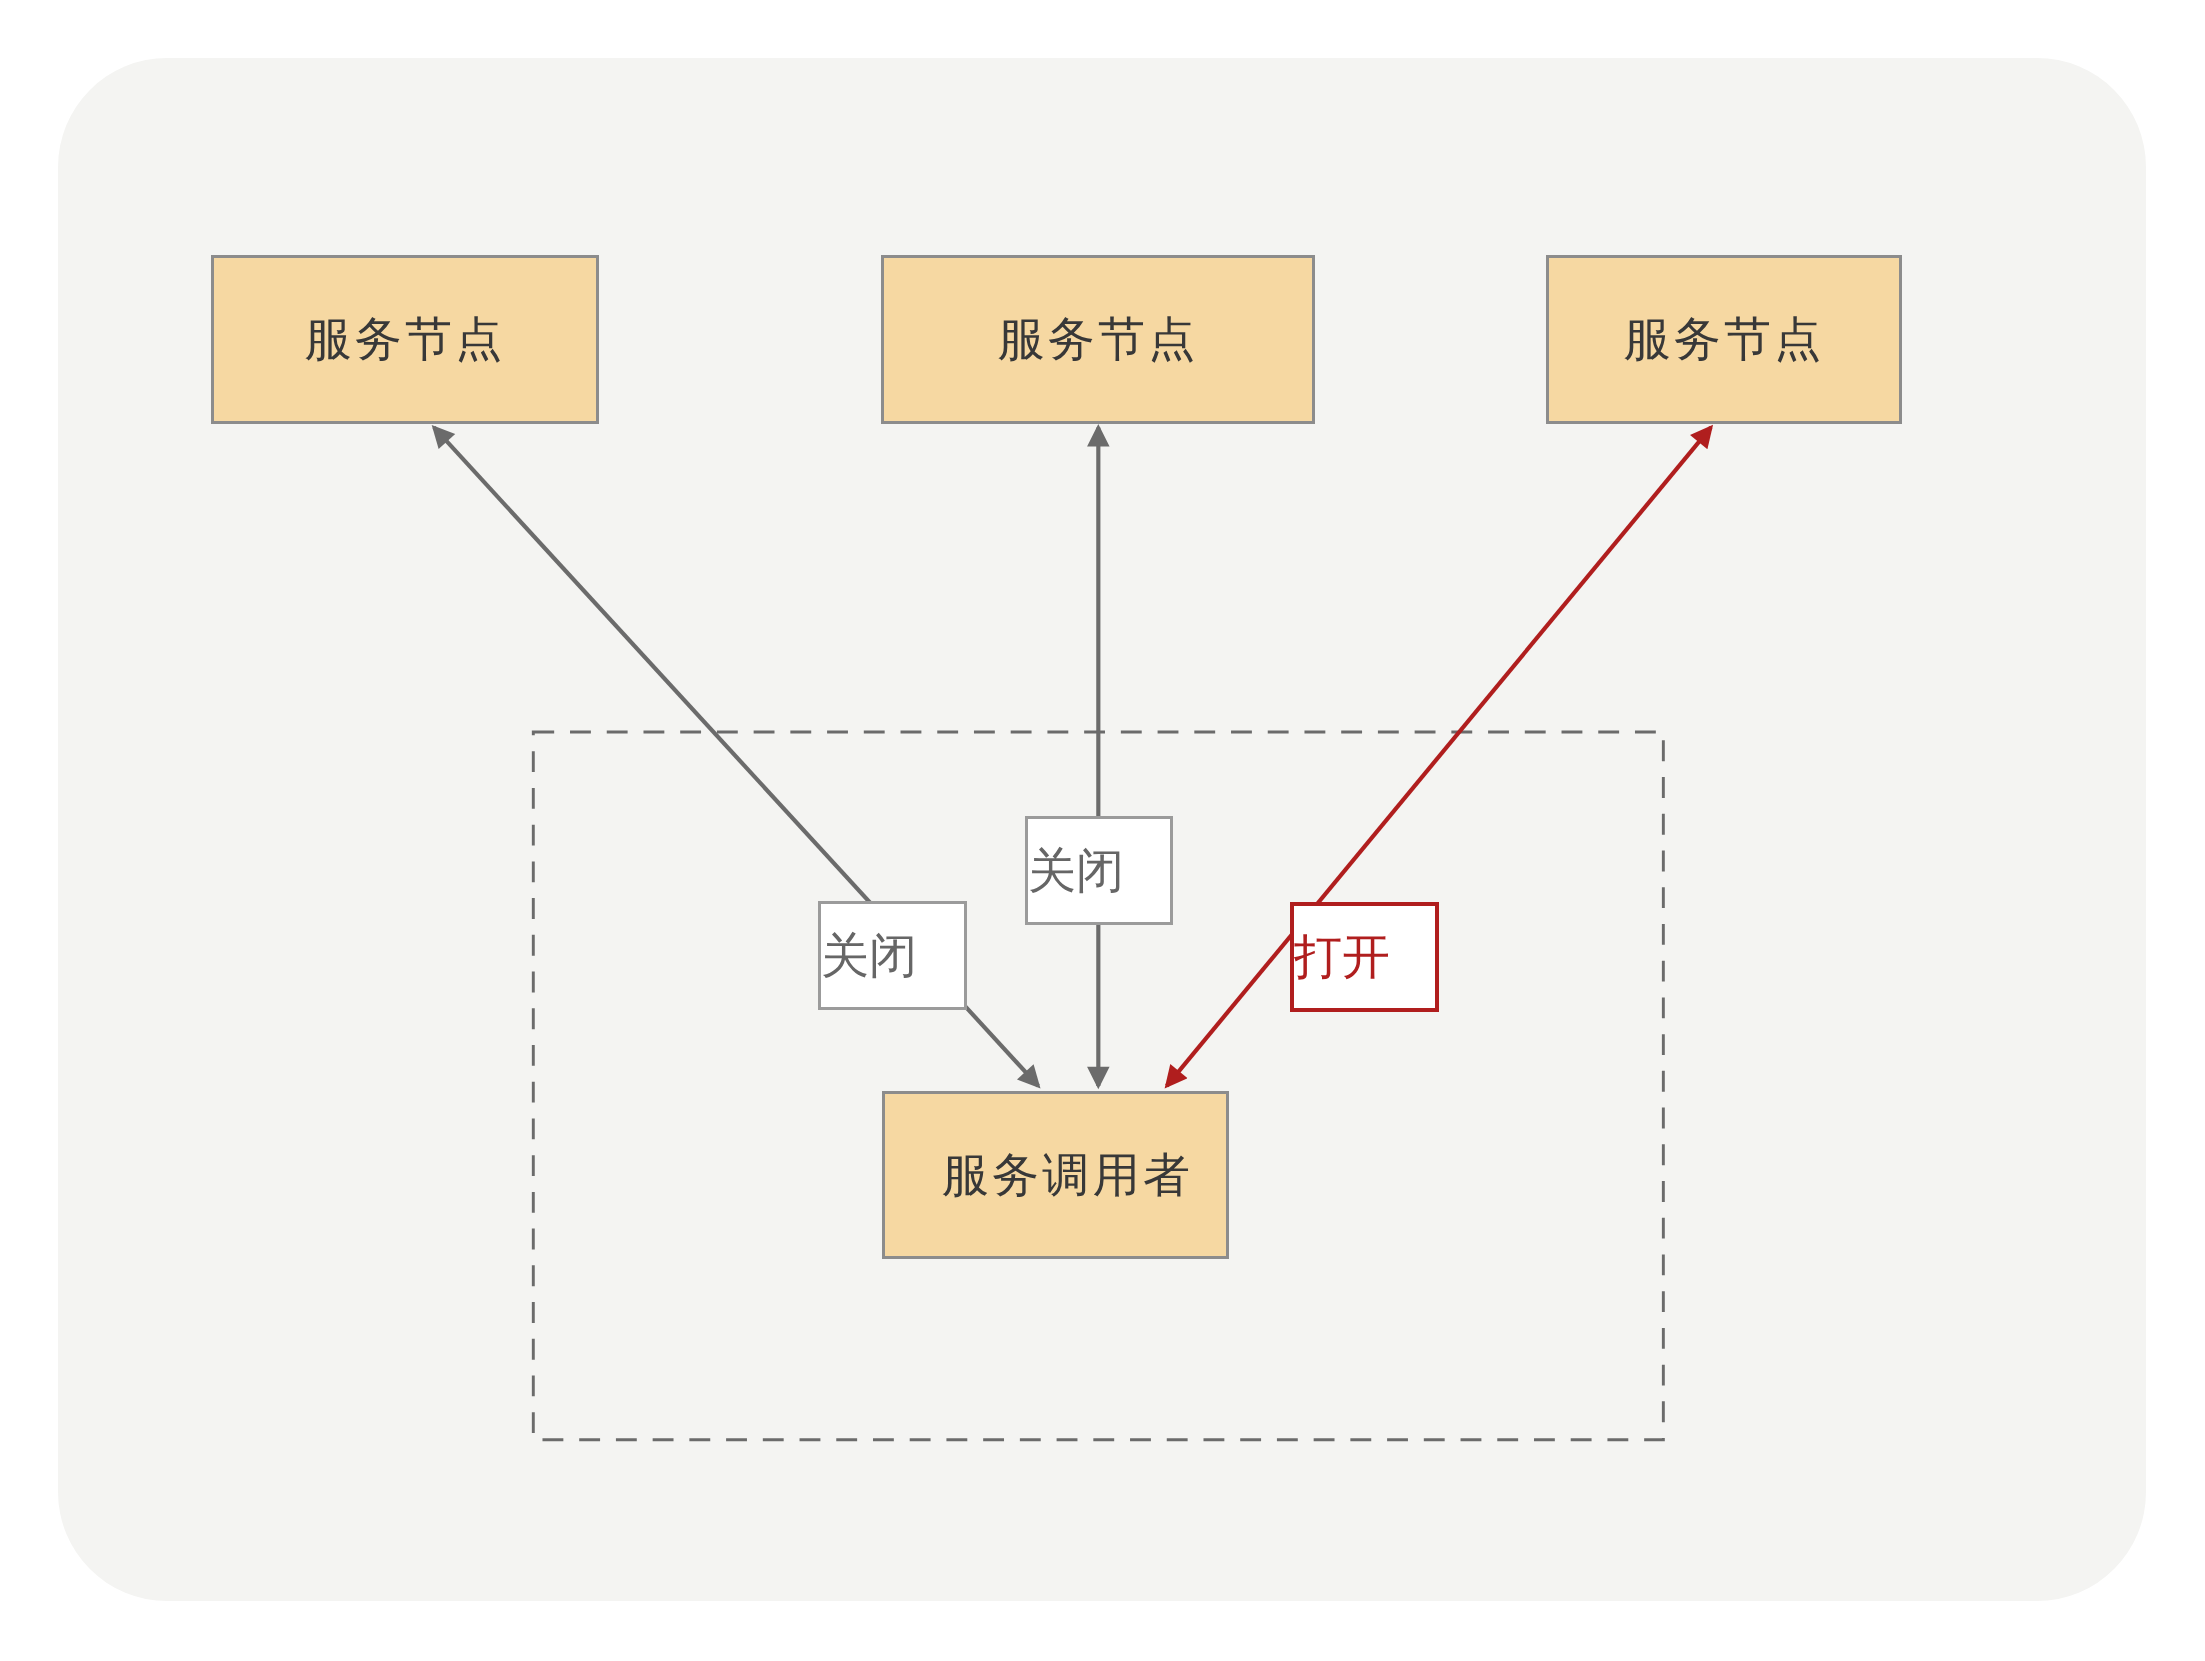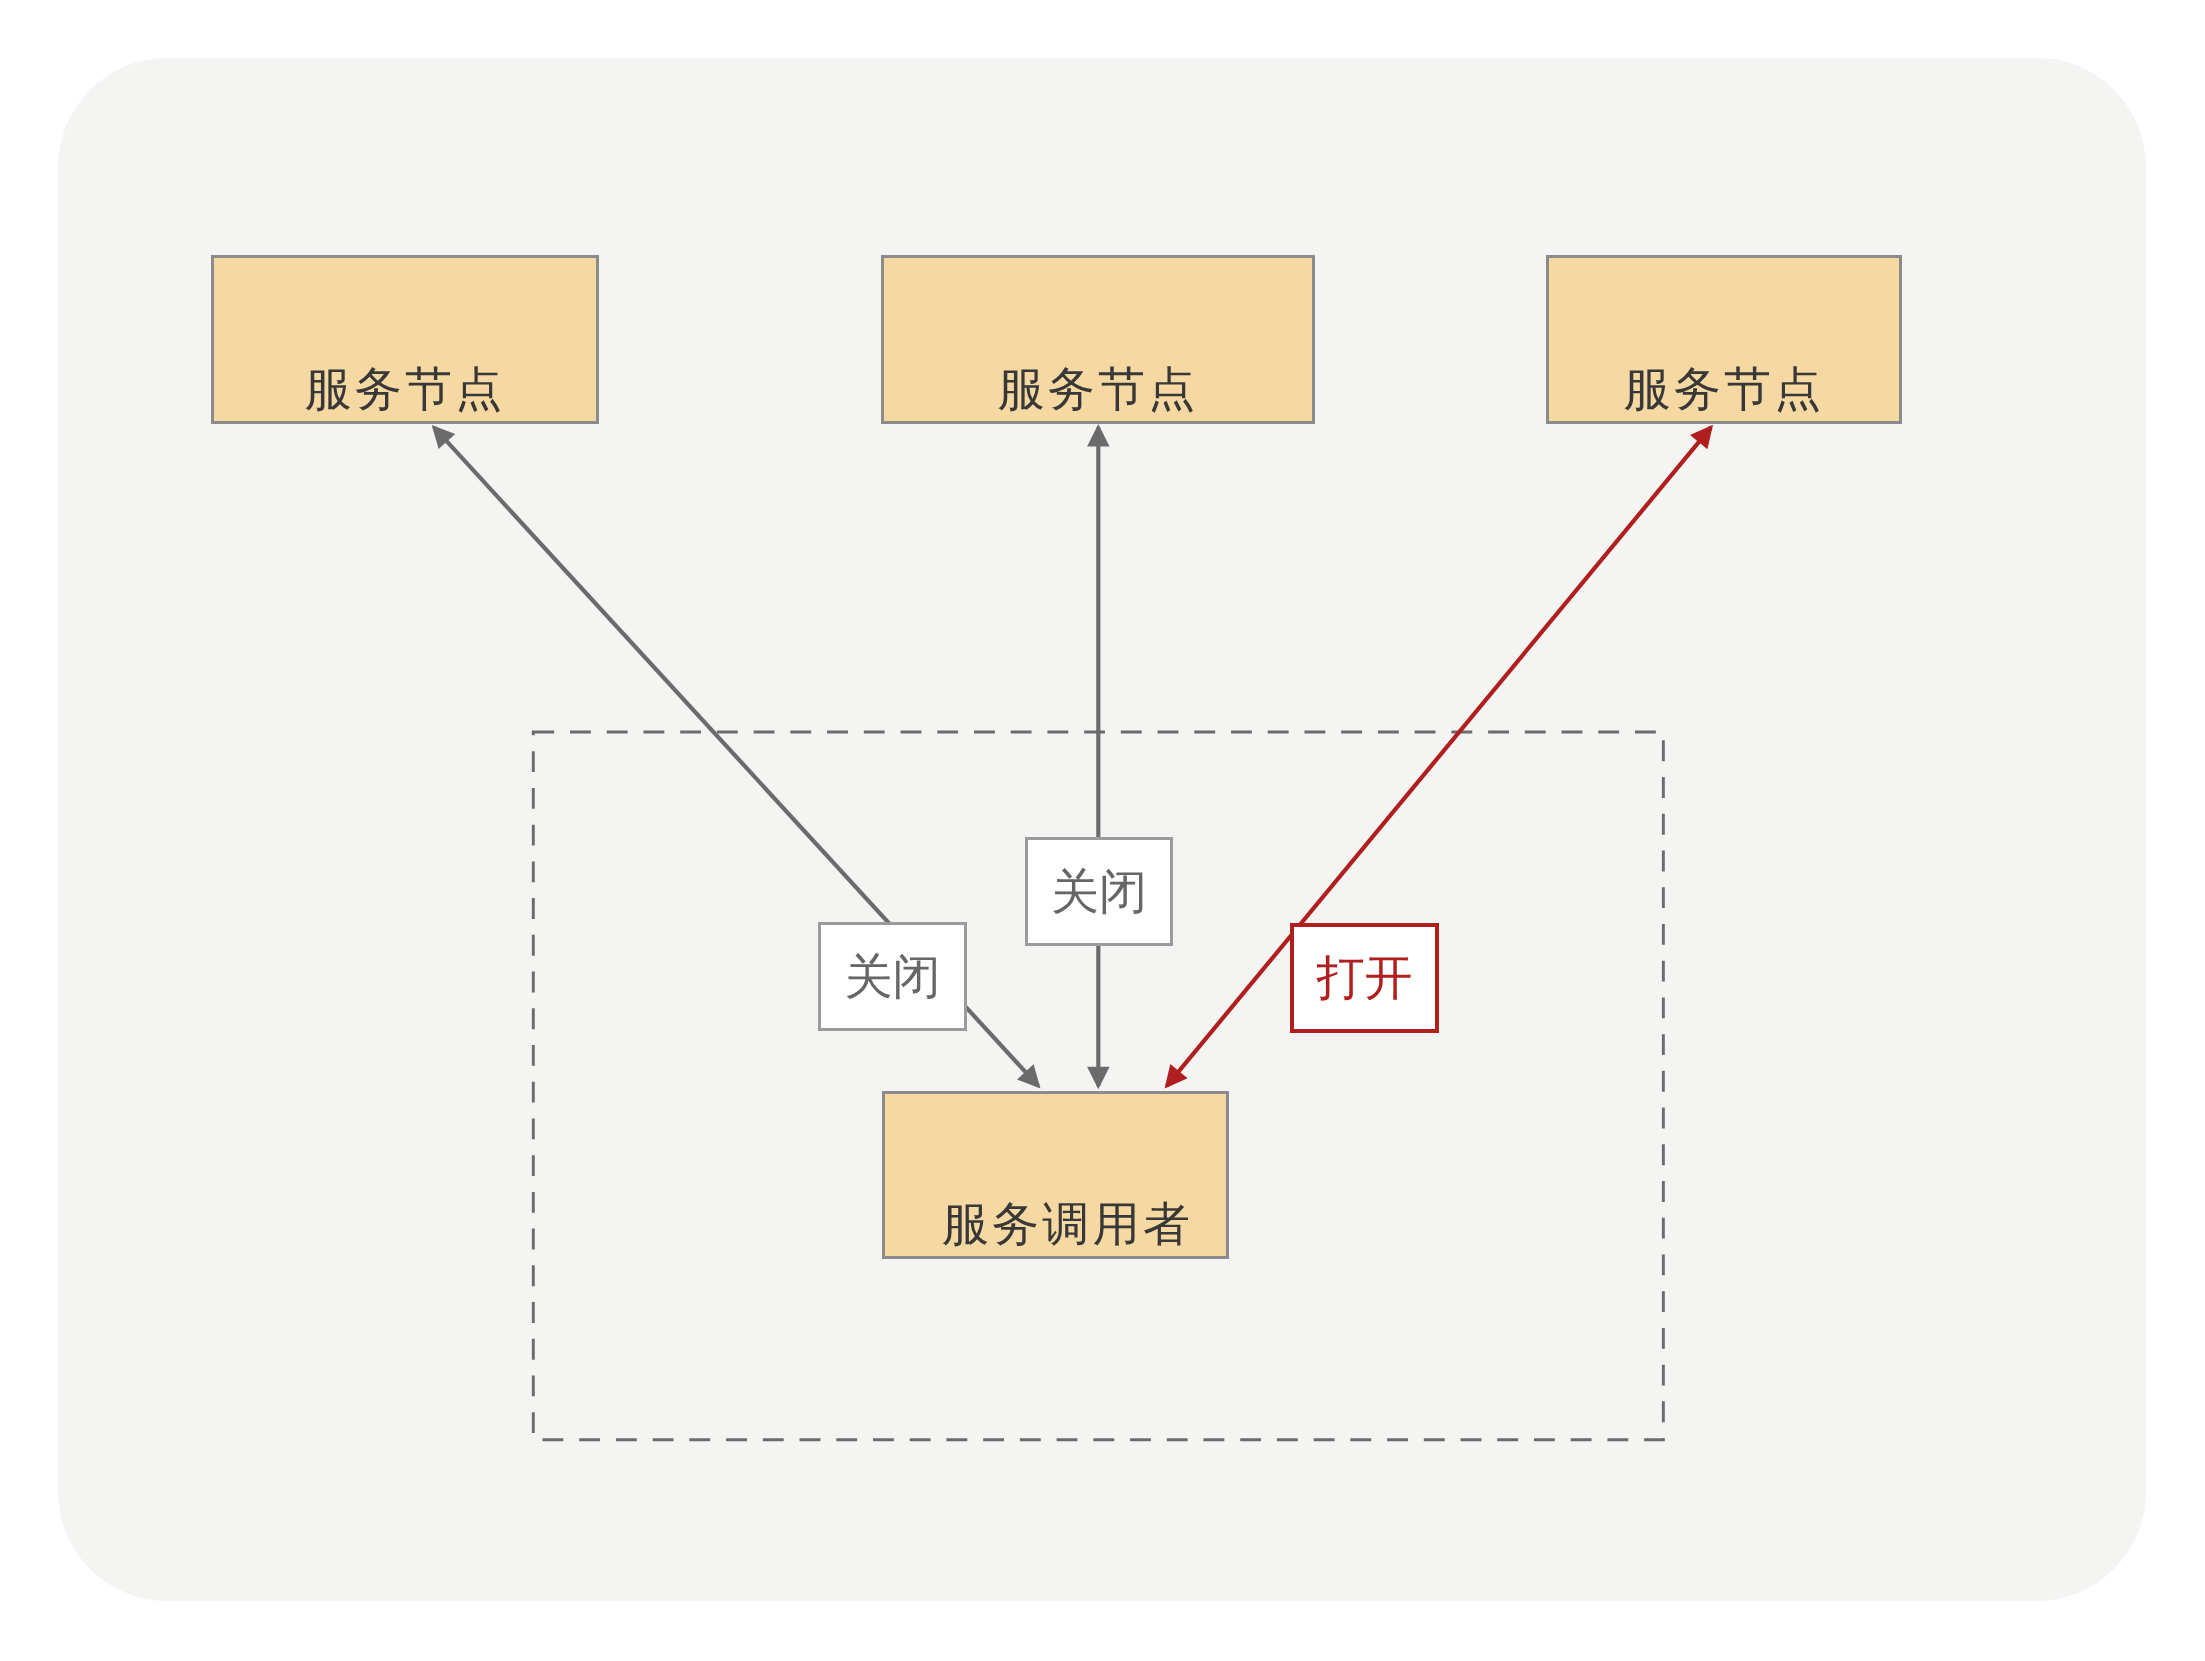--- a/index.html
+++ b/index.html
@@ -32,34 +32,33 @@
     fill: none;
     stroke: var(--edge-gray, #6b6b6b);
     stroke-width: 3.5;
     stroke-dasharray: 25 19;
   }
   .node {
     position: absolute;
     background: var(--node-fill, #f6d8a2);
     border: 3.3px solid var(--node-border, #8c8c8c);
     display: flex;
-    align-items: flex-end;
+    align-items: center;
     justify-content: center;
     color: var(--node-text, #383838);
     font-size: 47px;
     letter-spacing: 3.3px;
   }
   .edge-label {
     position: absolute;
     background: #ffffff;
     display: flex;
     align-items: center;
-    justify-content: center;
+    justify-content: flex-start;
     font-size: 48px;
-    margin-top: 21px;
   }
   .edge-label.gray {
     border: 3.3px solid var(--label-border-gray, #9b9b9b);
     color: var(--label-text-gray, #666666);
   }
   .edge-label.red {
     border: 4.2px solid var(--edge-red, #b01e1e);
     color: var(--edge-red, #b01e1e);
   }
   .breaker-label {

